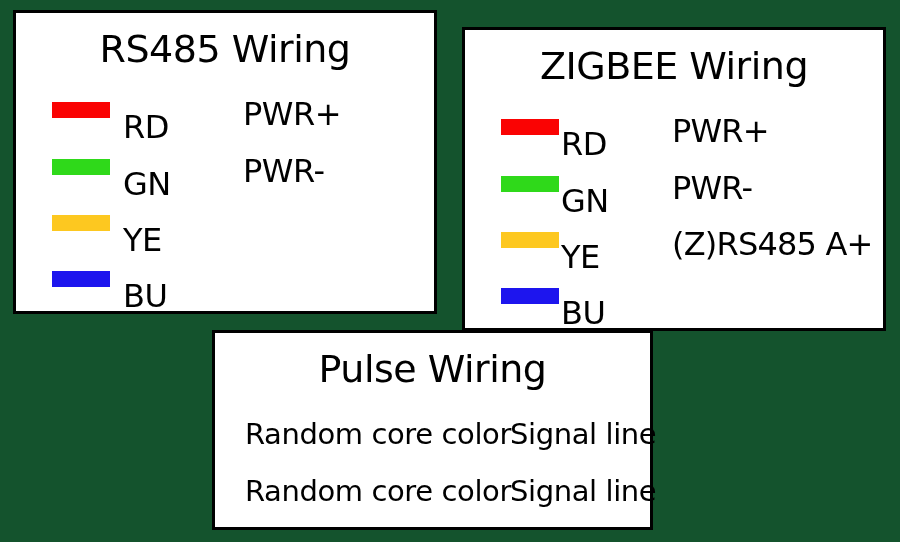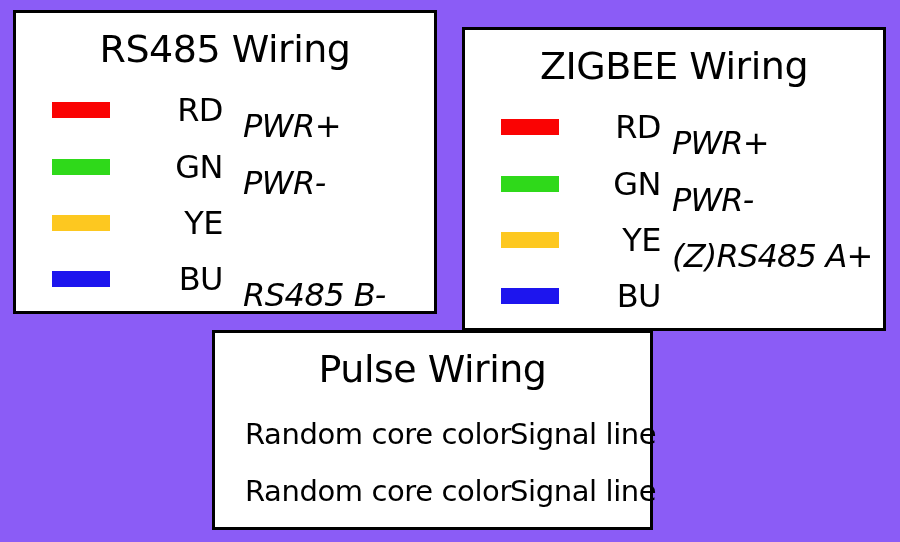--- a/index.html
+++ b/index.html
@@ -4,21 +4,21 @@
 <style>
   html, body {
     margin: 0;
     padding: 0;
     background: #ffffff;
   }
   .canvas {
     position: relative;
     width: 900px;
     height: 542px;
-    background: #8b5cf6;
+    background: #14532d;
     font-family: "DejaVu Sans", "Liberation Sans", sans-serif;
     color: #000000;
     overflow: hidden;
   }
   .wbox {
     position: absolute;
     box-sizing: border-box;
     border: 3px solid #000000;
     background: #ffffff;
   }
@@ -55,29 +55,28 @@
   .swatch {
     position: absolute;
     left: 36px;
     top: 14px;
     width: 58px;
     height: 16px;
   }
   .code {
     position: absolute;
     left: 107px;
-    top: 0;
+    top: 17px;
     width: 100px;
-    text-align: right;
+    text-align: left;
   }
   .signal {
     position: absolute;
     left: 227px;
-    top: 16px;
-    font-style: italic;
+    top: 4px;
   }
   .box-zigbee .code   { left: 96px; }
   .box-zigbee .signal { left: 207px; letter-spacing: -0.8px; }
 
   .prow {
     position: absolute;
     left: 0; right: 0;
     height: 40px;
     line-height: 40px;
     font-size: 29px;
@@ -107,21 +106,20 @@
       <span class="code">GN</span>
       <span class="signal">PWR-</span>
     </div>
     <div class="wrow row-3">
       <span class="swatch" style="background: rgb(253, 200, 32);"></span>
       <span class="code">YE</span>
     </div>
     <div class="wrow row-4">
       <span class="swatch" style="background: rgb(29, 21, 238);"></span>
       <span class="code">BU</span>
-      <span class="signal">RS485 B-</span>
     </div>
   </section>
 
   <section class="wbox box-zigbee">
     <h2 class="wtitle">ZIGBEE Wiring</h2>
 
     <div class="wrow row-1">
       <span class="swatch" style="background: rgb(250, 3, 3);"></span>
       <span class="code">RD</span>
       <span class="signal">PWR+</span>

